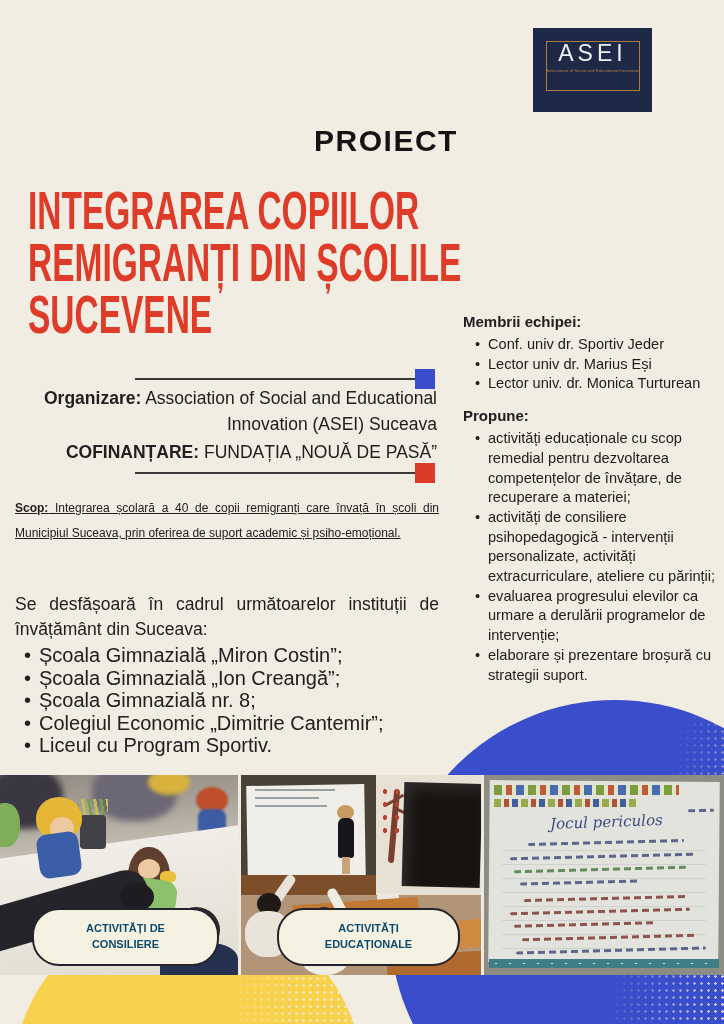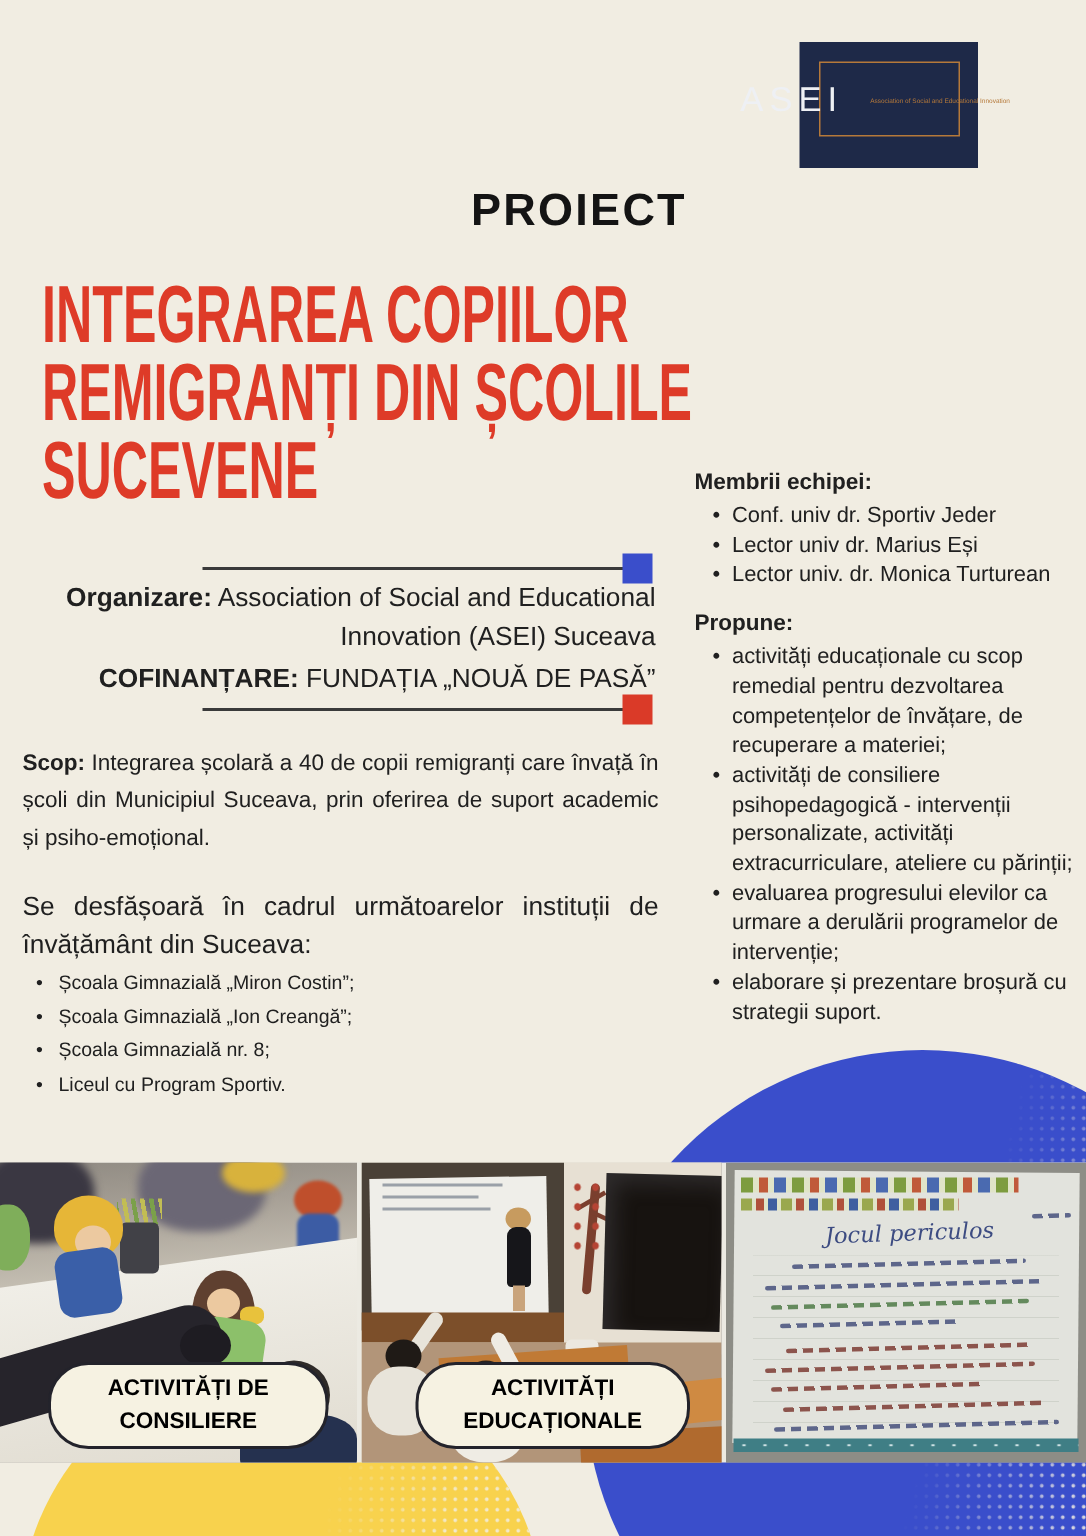--- a/index.html
+++ b/index.html
@@ -20,21 +20,21 @@
     mask-image:linear-gradient(105deg,transparent 52%,#000 72%);
   }
   
   .fund-logo{position:absolute;left:58px;top:20px;width:218px;text-align:center;z-index:2;}
   .fund-logo svg{display:block;margin:0 auto;}
   .fund-small{font-size:10px;font-weight:bold;letter-spacing:2.5px;color:#4a4da5;margin-top:1px;}
   .fund-script{font-family:"DejaVu Serif",serif;font-style:italic;font-size:27px;color:#4a4da5;margin-top:0px;}
   
   .asei{position:absolute;left:533px;top:28px;width:119px;height:84px;background:#1e2948;z-index:2;}
   .asei-frame{margin:13px auto 0;width:92px;height:48px;border:1.5px solid #b5793a;
-    display:flex;flex-direction:row;align-items:center;justify-content:center;}
+    display:flex;flex-direction:column;align-items:center;justify-content:flex-start;}
   .asei-acronym{color:#eef0f4;font-size:23px;letter-spacing:4px;font-weight:normal;line-height:1;}
   .asei-sub{font-size:6px;color:#b5793a;white-space:nowrap;transform:scale(.72);margin-top:3px;}
   
   .kicker{position:absolute;left:48px;top:124px;width:676px;text-align:center;
     font-size:30px;font-weight:bold;letter-spacing:1.5px;color:#141414;z-index:2;}
   .main-title{position:absolute;left:28px;top:184px;width:700px;margin:0;z-index:2;
     font-size:54px;font-weight:bold;line-height:52px;color:#de3b28;
     transform:scaleX(.62);transform-origin:0 0;letter-spacing:0;}
   .main-title span{display:block;}
   
@@ -43,25 +43,25 @@
   .rule-2{left:135px;top:472px;width:282px;}
   .sq{position:absolute;width:20px;height:20px;z-index:2;}
   .sq-blue{left:415px;top:369px;background:#3a4ecb;}
   .sq-red{left:415px;top:463px;background:#da3a28;}
   
   .org-block{position:absolute;left:15px;top:385px;width:422px;text-align:right;
     font-size:17.5px;line-height:26px;z-index:2;}
   .cofin-block{position:absolute;left:15px;top:440px;width:422px;text-align:right;
     font-size:17.5px;line-height:24px;z-index:2;}
   .scop-block{position:absolute;left:15px;top:496px;width:424px;text-align:justify;
-    font-size:15px;line-height:25px;z-index:2;}
+    font-size:12px;line-height:25px;z-index:2;text-decoration:underline;}
   .intro-block{position:absolute;left:15px;top:592px;width:424px;text-align:justify;
     font-size:17.5px;line-height:25px;z-index:2;}
   .schools{position:absolute;left:15px;top:644px;width:424px;margin:0;padding:0;
-    list-style:none;font-size:13px;line-height:22.5px;z-index:2;}
+    list-style:none;font-size:20px;line-height:22.5px;z-index:2;}
   .schools li{position:relative;padding-left:24px;}
   .schools li::before{content:"•";position:absolute;left:9px;}
   b{font-weight:bold;}
   
   .right-col{position:absolute;left:463px;top:313px;width:258px;font-size:14.6px;z-index:2;}
   .right-col h3{margin:0 0 5px 0;font-size:15px;}
   .right-col ul{margin:0;padding:0;list-style:none;line-height:19.7px;}
   .right-col li{position:relative;padding-left:25px;}
   .right-col li::before{content:"•";position:absolute;left:12px;}
   .propune-h{margin-top:13px !important;}
@@ -140,23 +140,23 @@
   .p3-rules{left:18px;top:62px;width:204px;height:118px;
     background:repeating-linear-gradient(180deg,transparent 0 13px,#cfd2ca 13px 14px);}
   .hw{height:3px;border-radius:2px;transform:rotate(-1.5deg);opacity:.85;
     background:repeating-linear-gradient(90deg,currentColor 0 7px,transparent 7px 11px);}
   .hw-r{color:#7d3b33;} .hw-b{color:#46507c;} .hw-g{color:#4e7a46;}
   .p3-note{left:204px;top:32px;width:26px;}
   .p3-taskbar{left:5px;top:184px;width:230px;height:9px;background:#3f7e85;
     background-image:radial-gradient(#cde2e4 1px,transparent 1.5px);background-size:14px 9px;}
   
   .pill{position:absolute;top:908px;height:54px;z-index:4;border-radius:27px;
-    border:2px solid #23232b;background:#f6f2e2;color:#000000;
+    border:2px solid #23232b;background:#f6f2e2;color:#0c4a6e;
     display:flex;flex-direction:column;justify-content:center;
-    font-weight:bold;font-size:15px;line-height:1.45;text-align:center;}
+    font-weight:bold;font-size:11px;line-height:1.45;text-align:center;}
   .pill-1{left:32px;width:183px;}
   .pill-2{left:277px;width:179px;}
   .pill-3{left:511px;width:189px;}
 </style>
 </head>
 <body>
 
 <div class="page">
 
   <div class="circle circle-blue"></div>
@@ -191,20 +191,21 @@
 
   <div class="scop-block">
     <b>Scop:</b><span> Integrarea școlară a 40 de copii remigranți care învață în școli din Municipiul Suceava, prin oferirea de suport academic și psiho-emoțional.</span>
   </div>
 
   <div class="intro-block">Se desfășoară în cadrul următoarelor instituții de învățământ din Suceava:</div>
   <ul class="schools">
     <li>Școala Gimnazială „Miron Costin”;</li>
     <li>Școala Gimnazială „Ion Creangă”;</li>
     <li>Școala Gimnazială nr. 8;</li>
+    <li>Colegiul Economic „Dimitrie Cantemir”;</li>
     <li>Liceul cu Program Sportiv.</li>
   </ul>
 
   <div class="right-col">
     <h3>Membrii echipei:</h3>
     <ul>
       <li>Conf. univ dr. Sportiv Jeder</li>
       <li>Lector univ dr. Marius Eși</li>
       <li>Lector univ. dr. Monica Turturean</li>
     </ul>

